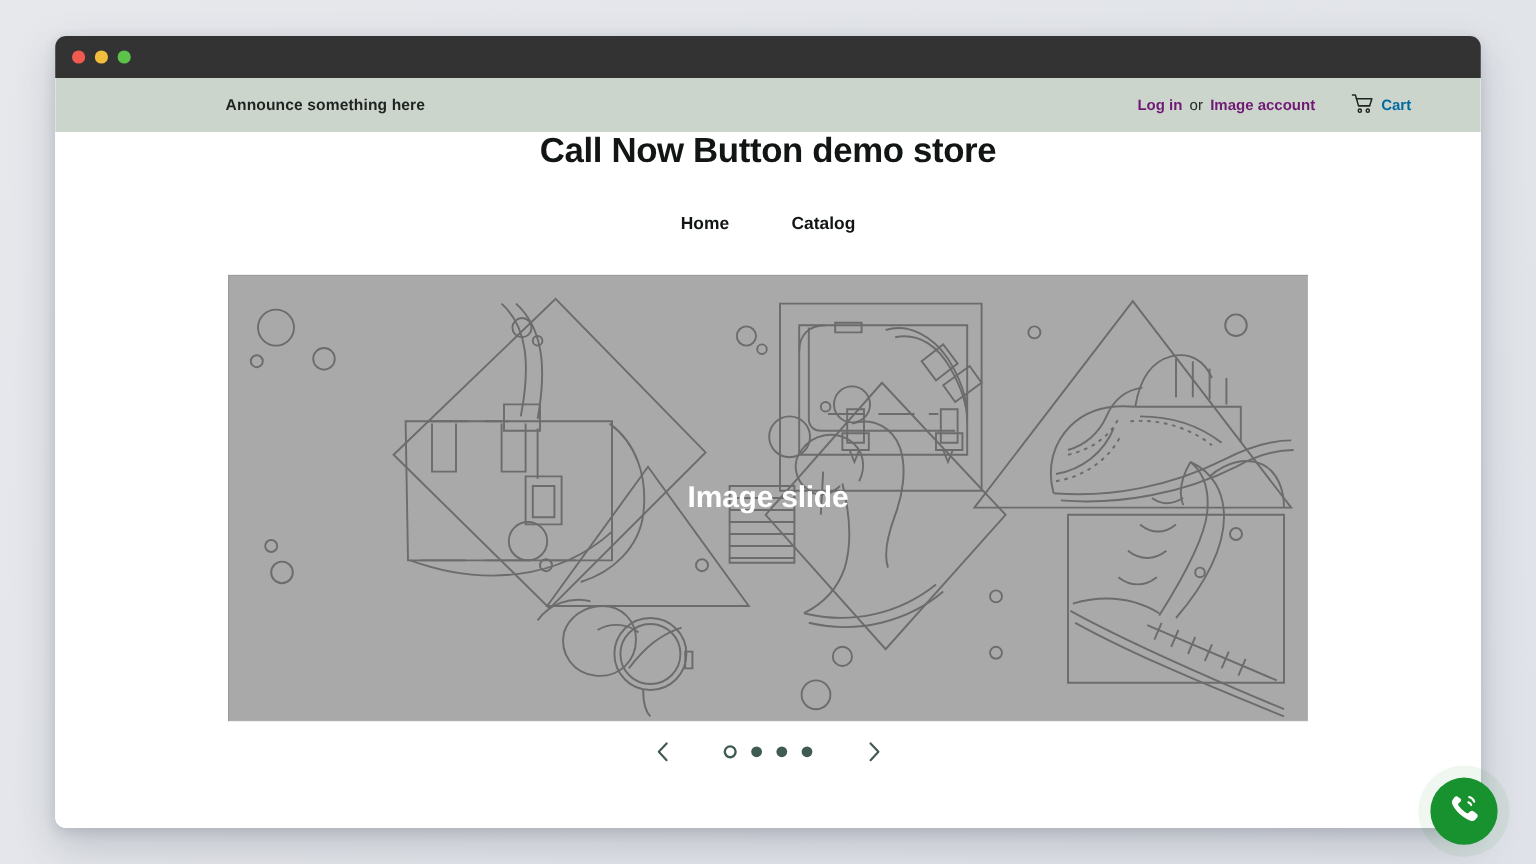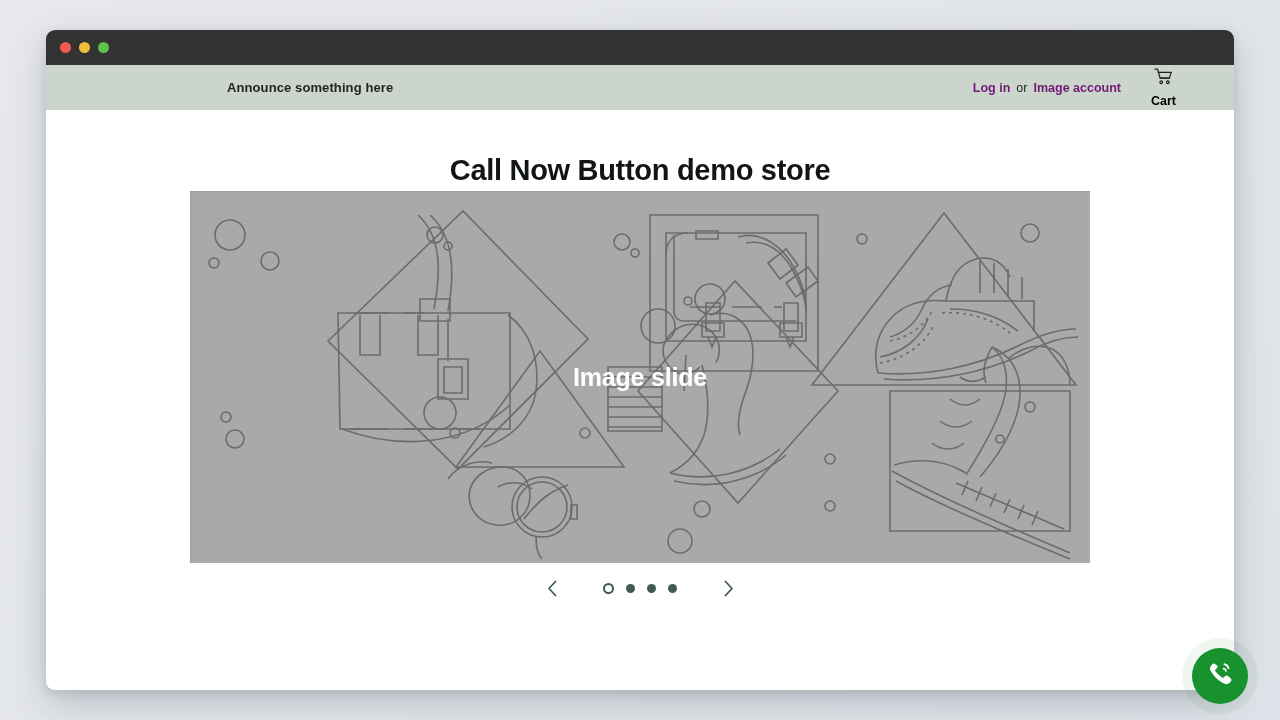--- a/index.html
+++ b/index.html
@@ -54,43 +54,41 @@
     display: flex;
     align-items: center;
     padding: 0 8px 0 142px;
     position: relative;
   }
   .announce {
     font-size: 13px;
     font-weight: bold;
     color: #1f2322;
     letter-spacing: .1px;
-    margin-left: 39px;
   }
   .topbar-right {
     margin-left: auto;
     display: flex;
     align-items: center;
     gap: 0;
     padding-right: 50px;
   }
   .acct {
     font-size: 12.5px;
     font-weight: bold;
     color: #1f2322;
     display: flex; align-items: baseline; gap: 6px;
   }
   .acct .or { font-weight: normal; font-size: 12.5px; }
   .acct a { color:#701a75; text-decoration:none; }
   .cart {
     display:flex; align-items:center; gap:6px;
     margin-left: 30px;
-    font-size: 12.5px; font-weight: bold; color:#000000;
+    font-size: 12.5px; font-weight: bold; color:#0369a1;
     cursor: pointer;
-    flex-direction: column;
   }
   .search-box {
     margin-left: 22px;
     width: 148px; height: 30px;
     background:#ffffff;
     border-radius: 3px;
     display:flex; align-items:center;
     padding: 0 8px;
     gap: 7px;
   }
@@ -104,36 +102,35 @@
   }
   .search-box input::placeholder { color:#8d9392; }
 
   
   .store-title {
     text-align:center;
     font-size: 29px;
     font-weight: bold;
     color: #111514;
     letter-spacing: -.3px;
-    margin-top: 44px;
   }
   .mainnav {
     display:flex; justify-content:center; gap: 52px;
     margin-top: 36px;
   }
   .mainnav a {
     font-size: 14.5px;
     font-weight: bold;
     color: #111514;
     text-decoration: none;
   }
 
   
   .slide-wrap {
-    margin: 4px auto 0;
+    margin: 34px auto 0;
     width: 900px;
     position: relative;
   }
   .slide {
     position: relative;
     width: 900px; height: 372px;
     background: #a9a9a9;
     overflow: hidden;
     box-shadow: inset 0 1px 0 #9c9c9c, inset 1px 0 0 #9c9c9c, inset -1px 0 0 #b0b0b0, inset 0 -1px 0 #b0b0b0;
   }
@@ -213,20 +210,24 @@
               </svg>
             </span>
             <span>Cart</span>
           </div>
 
         </div>
       </div>
 
       <h1 class="store-title">Call Now Button demo store</h1>
 
+      <nav class="mainnav">
+        <a href="#">Home</a>
+        <a href="#">Catalog</a>
+      </nav>
 
       <div class="slide-wrap">
         <div class="slide">
           <svg viewBox="0 0 900 372" preserveAspectRatio="none">
             <g stroke="#6c6c6c" stroke-width="1.6" fill="none">
 
               <circle cx="40" cy="44" r="15"></circle>
               <circle cx="24" cy="72" r="5"></circle>
               <circle cx="80" cy="70" r="9"></circle>
               <circle cx="36" cy="226" r="5"></circle>

